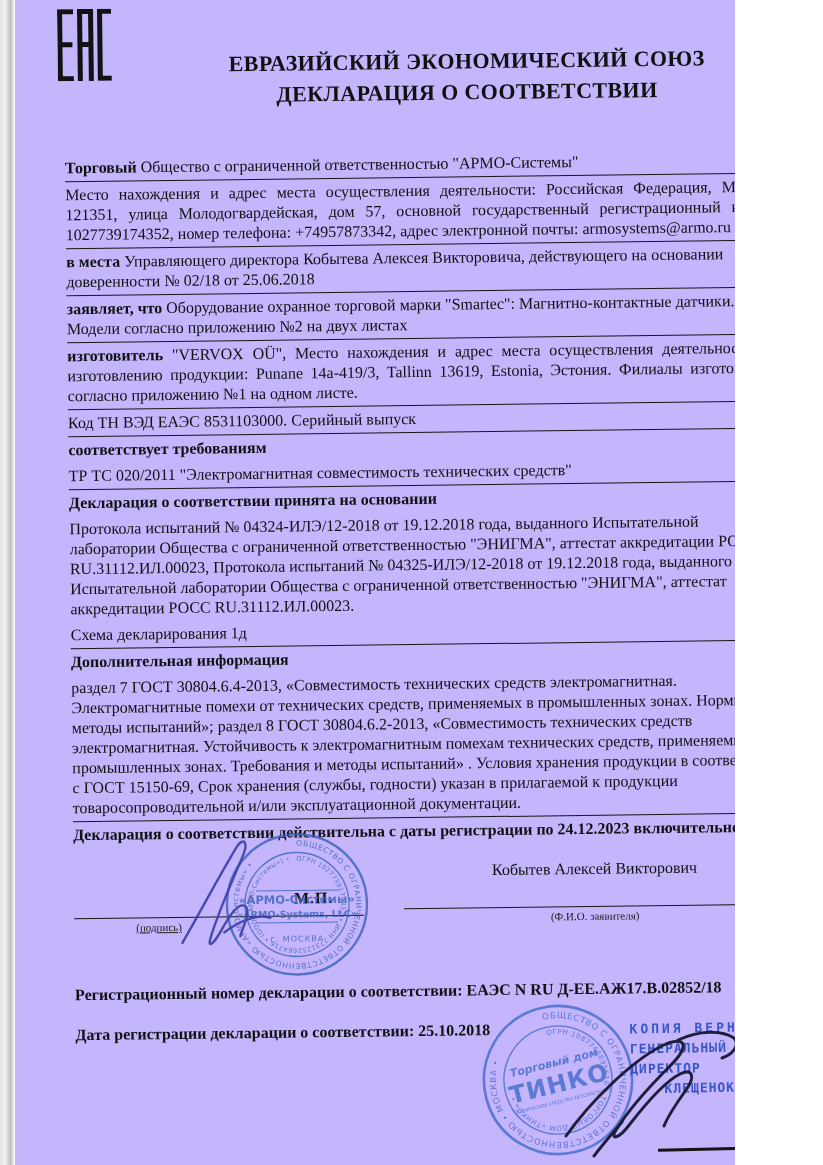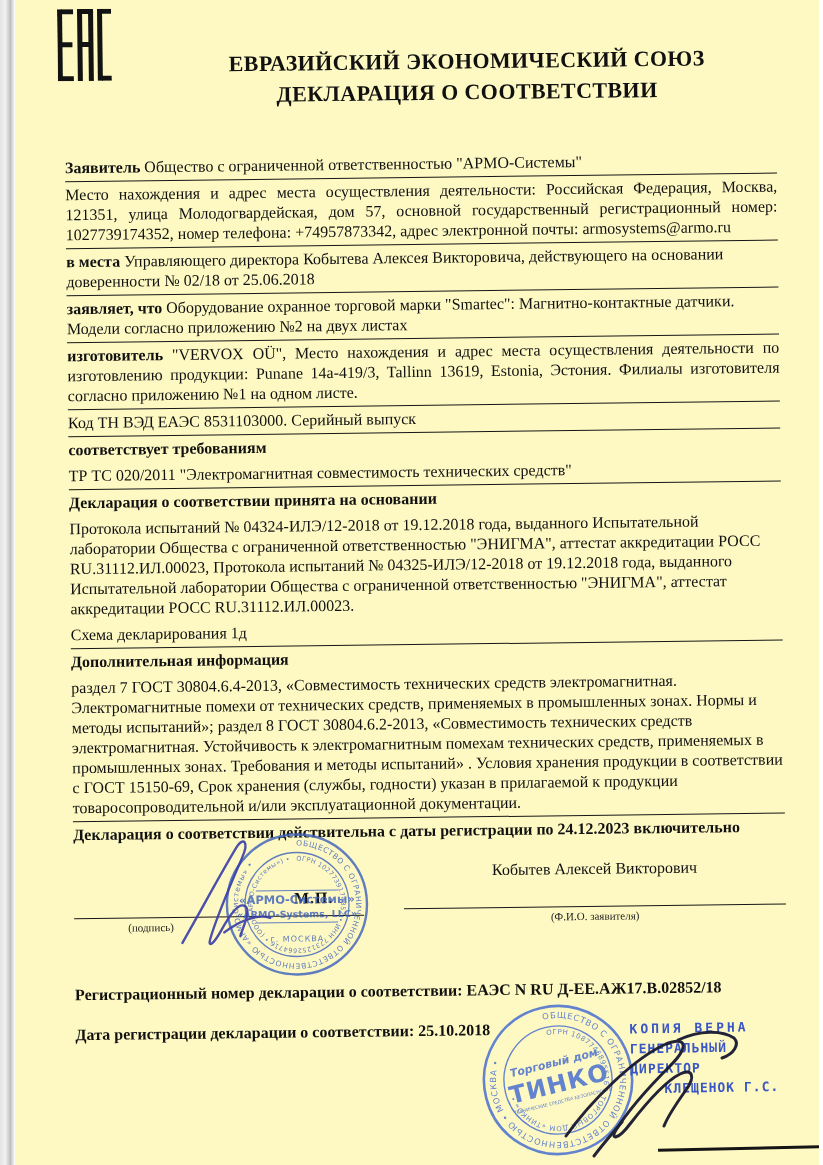--- a/index.html
+++ b/index.html
@@ -1,16 +1,16 @@
 <!DOCTYPE html>
 <html lang="ru"><head>
 <meta charset="utf-8">
 <style>
   html,body{margin:0;padding:0;background:#ffffff;}
-  .scan{position:relative;width:819px;height:1165px;background:#fef9c3;overflow:hidden;
+  .scan{position:relative;width:735px;height:1165px;background:#c4b5fd;overflow:hidden;
         font-family:"Liberation Serif","DejaVu Serif",serif;color:#111;}
   .edge-left{position:absolute;left:0;top:0;bottom:0;width:15px;
         background:linear-gradient(90deg,#e3e3e3 0%,#f1f1f1 35%,#bfbfbf 70%,#ffffff 100%);}
   .doc{position:absolute;left:22px;top:0;width:778px;transform:rotate(-0.7deg);transform-origin:40% 40%;}
 
   .hdr{position:relative;padding:48px 0 20px 0;min-height:84px;}
   .eac{position:absolute;left:40px;top:6px;width:54px;height:72px;}
   .title{margin-left:120px;text-align:center;font-weight:bold;font-size:22px;line-height:1.4;letter-spacing:.4px;}
 
   .body-col{padding:0 4px 0 46px;width:712px;}
@@ -64,21 +64,21 @@
         </g>
       </svg>
       <div class="title">
         <div>ЕВРАЗИЙСКИЙ ЭКОНОМИЧЕСКИЙ СОЮЗ</div>
         <div>ДЕКЛАРАЦИЯ О СООТВЕТСТВИИ</div>
       </div>
     </div>
 
     <div class="body-col">
       <div class="sec rule">
-        <b>Заявитель</b>
+        <b>Торговый</b>
         <span>Общество с ограниченной ответственностью "АРМО-Системы"</span>
       </div>
       <div class="sec rule just">
         <span>Место нахождения и адрес места осуществления деятельности: Российская Федерация, Москва, 121351, улица Молодогвардейская, дом 57, основной государственный регистрационный номер: 1027739174352, номер телефона: +74957873342, адрес электронной почты: armosystems@armo.ru</span>
       </div>
       <div class="sec rule">
         <b>в места</b>
         <span>Управляющего директора Кобытева Алексея Викторовича, действующего на основании доверенности № 02/18 от 25.06.2018</span>
       </div>
       <div class="sec rule">
@@ -112,21 +112,21 @@
       </div>
       <div class="sec rule">
         <span>раздел 7 ГОСТ 30804.6.4-2013, «Совместимость технических средств электромагнитная. Электромагнитные помехи от технических средств, применяемых в промышленных зонах. Нормы и методы испытаний»; раздел 8 ГОСТ 30804.6.2-2013, «Совместимость технических средств электромагнитная. Устойчивость к  электромагнитным помехам технических средств, применяемых в промышленных зонах. Требования и методы испытаний» . Условия хранения продукции в соответствии с ГОСТ 15150-69, Срок хранения (службы, годности) указан в прилагаемой к продукции товаросопроводительной и/или эксплуатационной документации.</span>
       </div>
       <div class="sec">
         <b>Декларация о соответствии  действительна с даты регистрации по 24.12.2023 включительно</b>
       </div>
 
       <div class="sigrow">
         <div class="sline sl-left"></div>
-        <div class="lbl-small" style="left:54px;top:70px;">(подпись)</div>
+        <div class="lbl-small" style="left:62px;top:70px;text-decoration:underline;">(подпись)</div>
         <div class="mp">М.П.</div>
         <div class="fio">Кобытев Алексей Викторович</div>
         <div class="sline sl-right"></div>
         <div class="lbl-small" style="left:340px;top:64px;width:362px;text-align:center;">(Ф.И.О. заявителя)</div>
 
         <svg class="stamp" style="left:148px;top:-20px;opacity:.82;" width="150" height="150" viewBox="0 0 150 150">
           <defs>
             <path id="armoOuter" d="M 75,16 a59,59 0 1,1 -0.01,0 z"></path>
             <path id="armoInner" d="M 75,31 a44,44 0 1,1 -0.01,0 z"></path>
           </defs>

